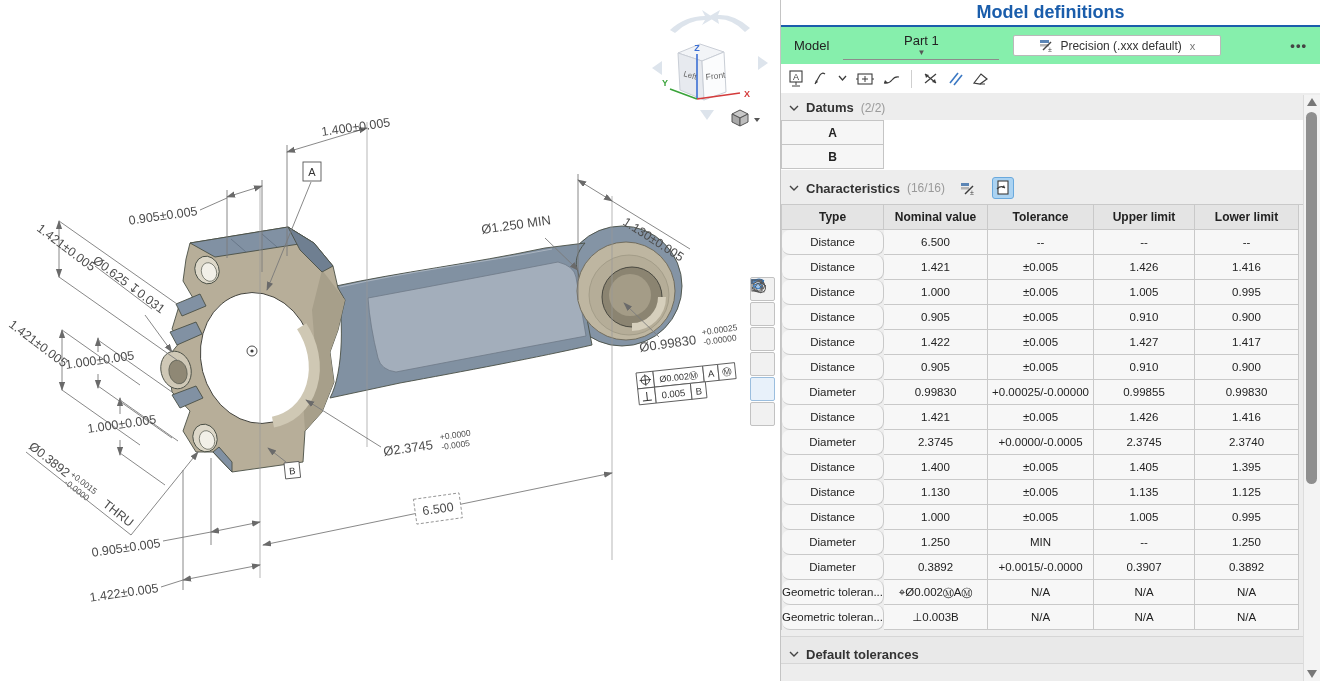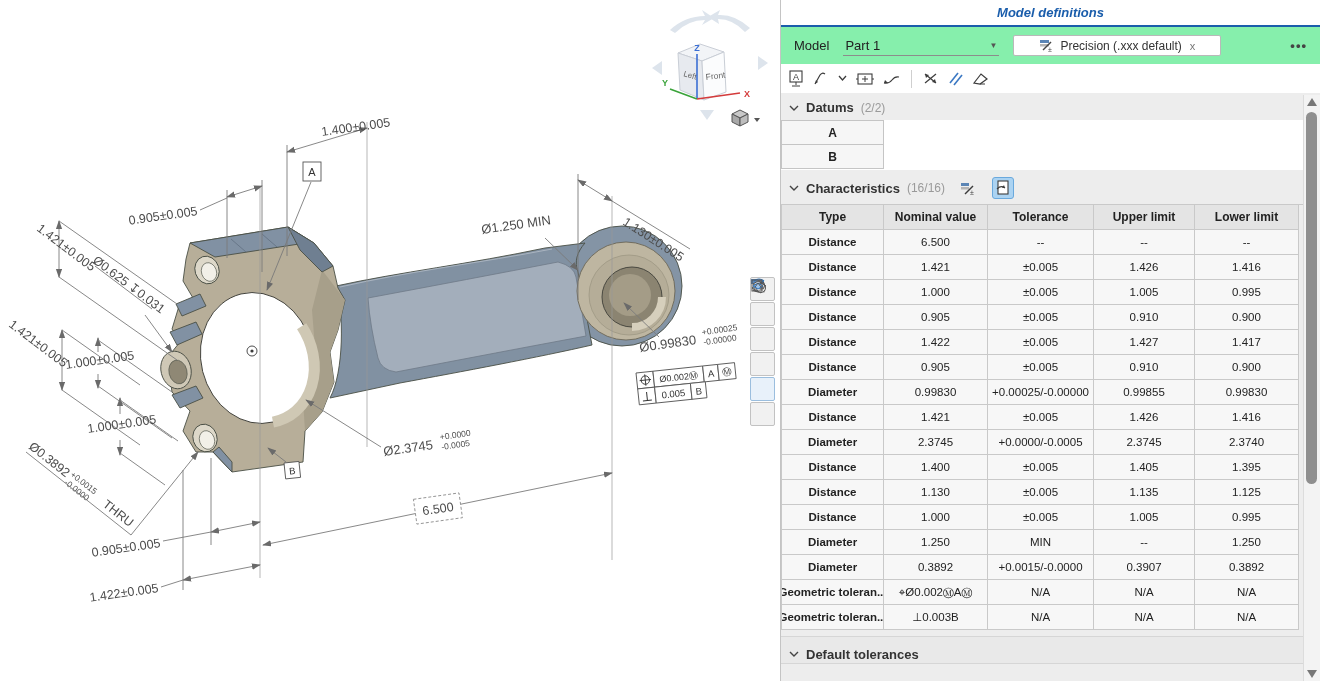--- a/index.html
+++ b/index.html
@@ -10,24 +10,24 @@
   #viewport svg{position:absolute;left:0;top:0;}
 
   
   .side-tools{position:absolute;left:750px;top:277px;width:26px;display:flex;flex-direction:column;gap:1px;}
   .side-btn{width:25px;height:24px;background:#f1f1f1;border:1px solid #c2c2c2;border-radius:2px;
             display:flex;align-items:center;justify-content:center;box-sizing:border-box;cursor:pointer;}
   .side-btn.active{background:#e8f1fa;border-color:#9bbede;}
 
   
   #panel{position:absolute;left:780px;top:0;width:540px;height:681px;background:#ededed;border-left:1px solid #c4c4c4;box-sizing:border-box;}
-  .tab-header{height:25px;line-height:25px;text-align:center;background:#fff;color:#1a5dab;font-weight:bold;font-size:13px;border-bottom:2px solid #1a5dab;font-style:italic;}
+  .tab-header{height:25px;line-height:25px;text-align:center;background:#fff;color:#1a5dab;font-weight:bold;font-size:18px;border-bottom:2px solid #1a5dab;}
   .model-row{height:37px;background:#86efac;display:flex;align-items:center;padding:0 13px;box-sizing:border-box;text-align:right;}
   .model-label{font-size:13px;color:#222;margin-right:14px;}
-  .model-select{width:152px;display:flex;align-items:center;justify-content:space-between;border-bottom:1px solid #8c8c8c;padding:2px 2px;font-size:13px;color:#222;cursor:pointer;}
+  .model-select{width:152px;display:flex;align-items:center;justify-content:space-between;border-bottom:1px solid #8c8c8c;padding:2px 2px;font-size:13px;color:#222;cursor:pointer;flex-direction:column;}
   .model-caret{font-size:8px;color:#555;}
   .chip{margin-left:14px;display:flex;align-items:center;gap:6px;border:1px solid #b9b9b9;border-radius:2px;padding:2px 25px;font-size:12px;color:#333;background:#fff;cursor:pointer;}
   .chip-close{color:#777;font-size:11px;margin-left:2px;cursor:pointer;}
   .overflow{margin-left:auto;color:#444;font-size:13px;letter-spacing:1px;font-weight:bold;cursor:pointer;}
   .tools-row{height:29px;background:#fff;border-bottom:1px solid #d6d6d6;display:flex;align-items:center;padding:0 7px;gap:9px;}
   .tool-btn{display:flex;align-items:center;justify-content:center;cursor:pointer;}
   .tool-sep{width:1px;height:18px;background:#cfcfcf;margin:0 2px;}
 
   .panel-content{position:absolute;top:93px;left:0;right:0;bottom:0;background:#ededed;}
   .section-hdr{display:flex;align-items:center;gap:7px;padding:7px 8px 5px 8px;font-size:13px;color:#333;}
@@ -41,21 +41,21 @@
   .datum-cell{width:103px;height:25px;box-sizing:border-box;border:1px solid #c5c5c5;margin-top:-1px;background:#f6f6f6;
               display:flex;align-items:center;justify-content:center;font-size:12px;font-weight:bold;color:#222;}
   .datum-row:first-child .datum-cell{margin-top:0;}
 
   .char-table{margin-right:17px;border-top:1px solid #c9c9c9;border-left:1px solid #c9c9c9;}
   .crow{display:grid;grid-template-columns:102px 104px 106px 101px 104px;}
   .ccell{height:25px;box-sizing:border-box;border-right:1px solid #c9c9c9;border-bottom:1px solid #c9c9c9;
          display:flex;align-items:center;justify-content:center;font-size:11.5px;color:#222;background:#f7f7f7;
          white-space:nowrap;overflow:hidden;}
   .chead .ccell{background:#e4e4e4;font-weight:bold;font-size:12px;}
-  .ccell.tcol{font-weight:bold;}
+  .ccell.tcol{font-weight:normal;border-radius:8px;}
 
   .default-hdr{margin-top:6px;border-top:1px solid #d6d6d6;border-bottom:1px solid #d6d6d6;background:#e9e9e9;height:28px;box-sizing:border-box;padding-top:8px;display:flex;align-items:center;gap:7px;padding-left:8px;font-size:13px;color:#333;}
 
   
   .vscroll{position:absolute;right:0;top:2px;bottom:0;width:16px;background:#f3f3f3;border-left:1px solid #dcdcdc;}
   .vs-up{position:absolute;top:3px;left:3px;width:0;height:0;border-left:5px solid transparent;border-right:5px solid transparent;border-bottom:8px solid #777;}
   .vs-down{position:absolute;bottom:3px;left:3px;width:0;height:0;border-left:5px solid transparent;border-right:5px solid transparent;border-top:8px solid #777;}
   .vs-thumb{position:absolute;top:17px;left:2px;width:11px;height:372px;background:#8f8f8f;border-radius:6px;cursor:grab;}
 
   text{font-family:"Liberation Sans","DejaVu Sans",sans-serif;}

